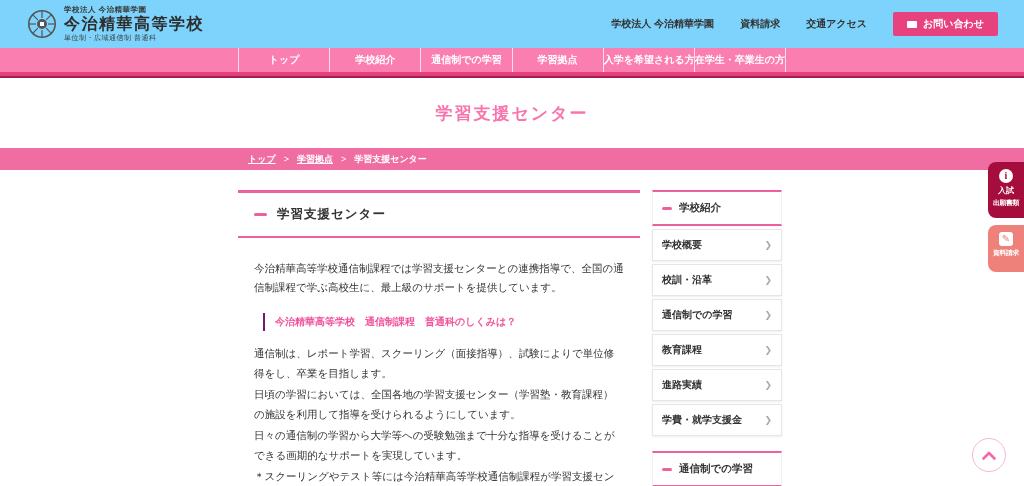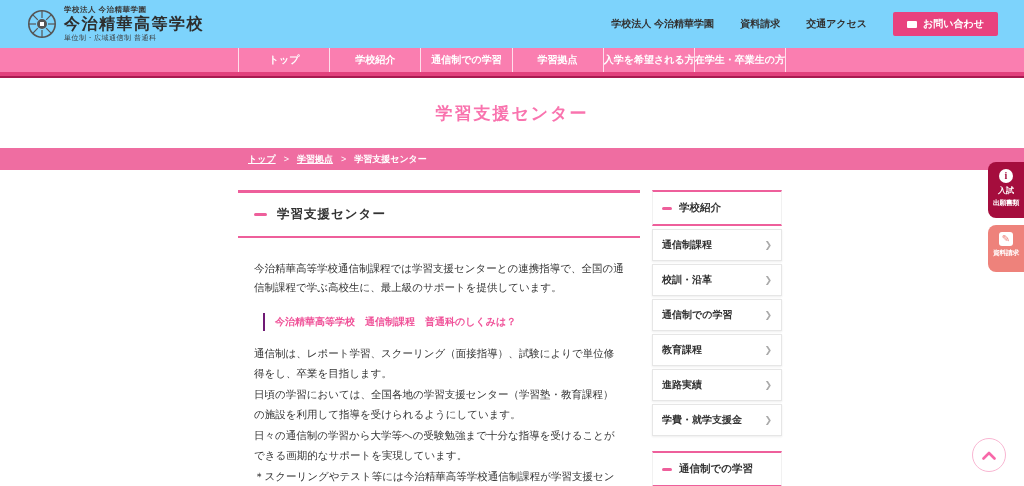--- a/index.html
+++ b/index.html
@@ -145,21 +145,21 @@
 
   </div>
 
   <div class="sidebar">
     <div class="side-section">
       <div class="side-header">
         <span class="dash"></span>
         <span class="side-header-txt">学校紹介</span>
       </div>
       <div class="side-item">
-        <span class="side-item-txt">通信制課程</span>
+        <span class="side-item-txt">学校概要</span>
         <span class="chev">❯</span>
       </div>
       <div class="side-item">
         <span class="side-item-txt">校訓・沿革</span>
         <span class="chev">❯</span>
       </div>
       <div class="side-item">
         <span class="side-item-txt">通信制での学習</span>
         <span class="chev">❯</span>
       </div>

